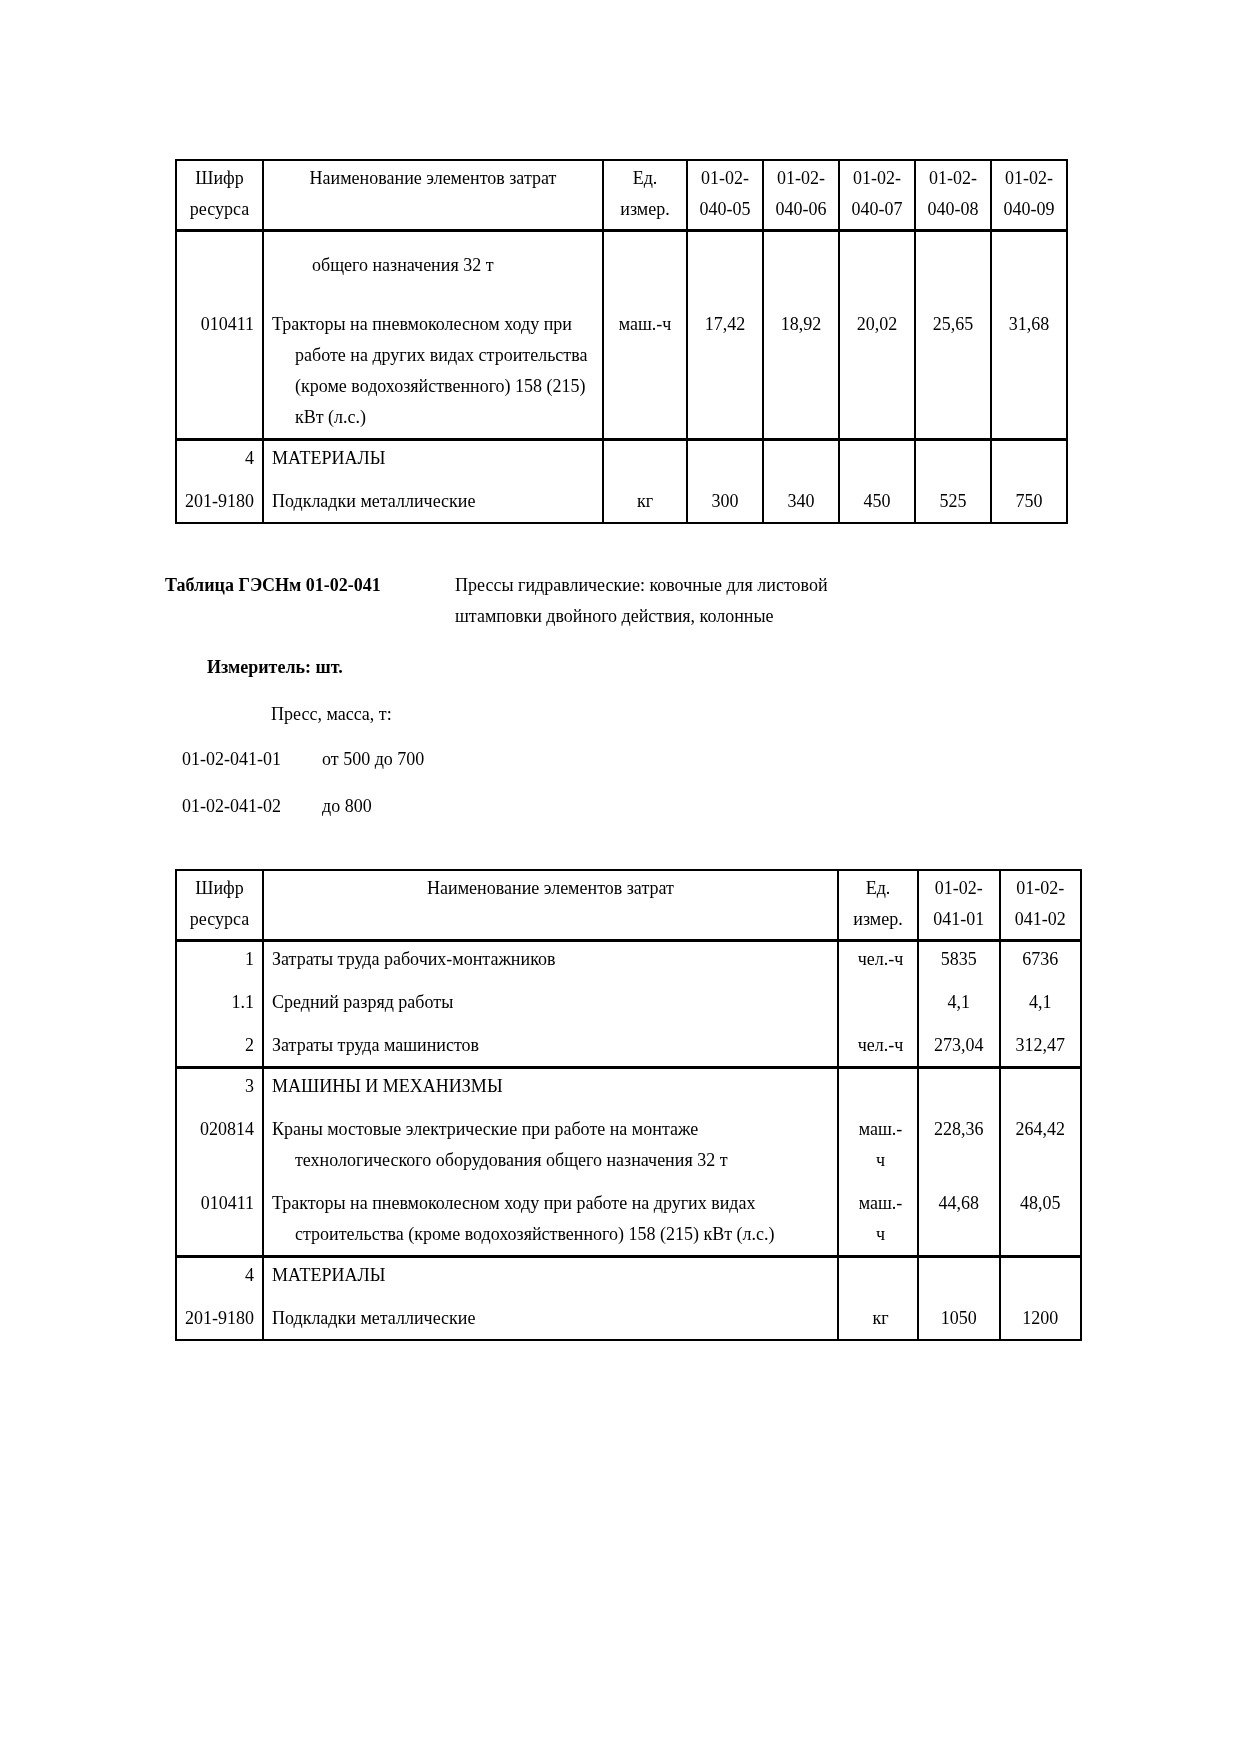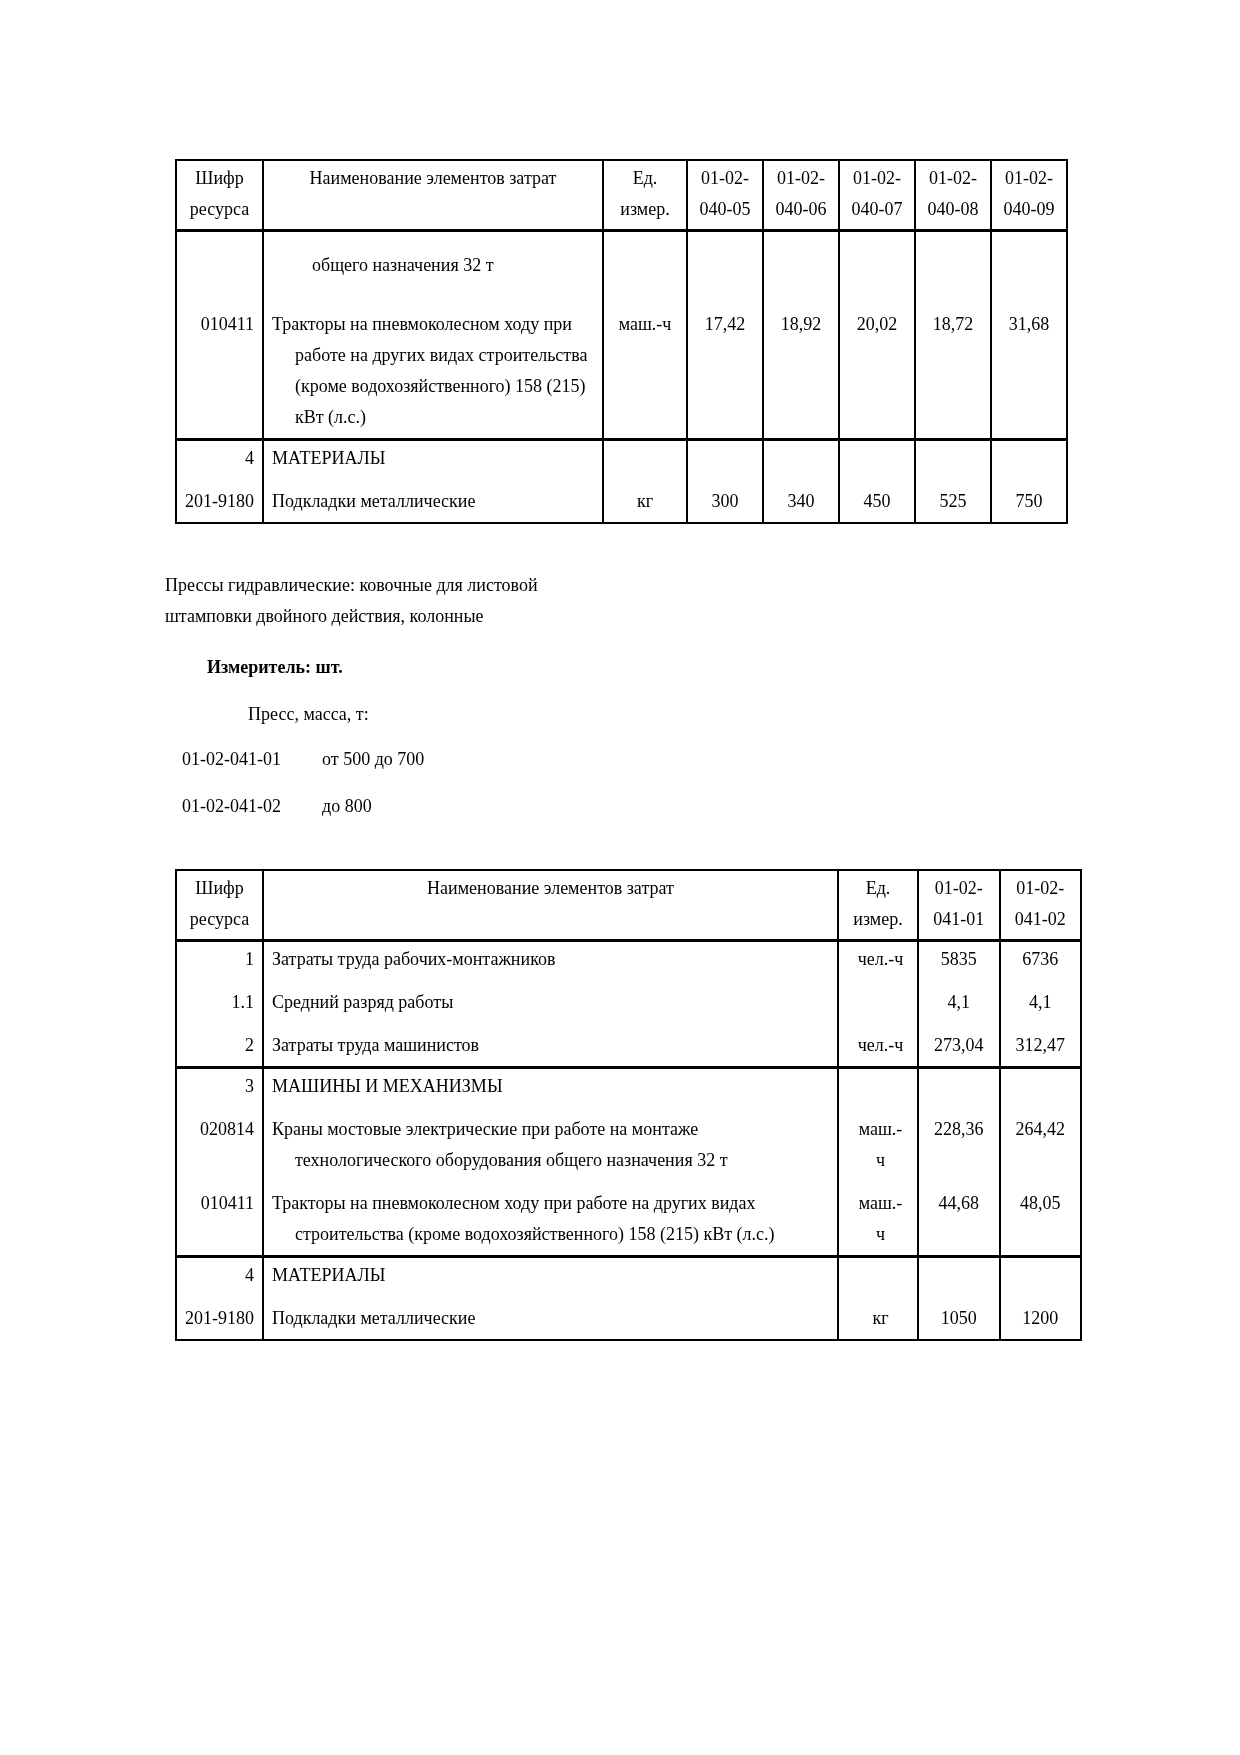--- a/index.html
+++ b/index.html
@@ -44,21 +44,21 @@
 
   .b{font-weight:bold;}
   p.hang{margin:0;padding-left:23px;text-indent:-23px;}
   p.cont{margin:16px;padding-left:24px;}
   p.flat{margin:0;}
 
   .midhead{display:flex;margin-left:-10px;margin-top:46px;}
   .midhead .lbl{width:290px;flex:0 0 290px;font-weight:bold;}
   .midhead .ttl{width:450px;font-weight:normal;}
   .measure{margin:20px 0 0 32px;font-weight:bold;}
-  .listintro{margin:16px 0 0 73px;}
+  .listintro{margin:16px 0 0 96px;}
   .entry{display:flex;margin-top:14px;}
   .entry .ecode{width:140px;flex:0 0 140px;margin-left:7px;}
   .entry2{margin-top:16px;}
   .t2wrap{margin-top:47px;}
 </style>
 </head>
 <body>
 
 <div class="page">
 
@@ -99,21 +99,21 @@
     </tr>
     <tr class="gsub glast">
       <td class="code">010411</td>
       <td>
             <p class="hang">Тракторы на пневмоколесном ходу при работе на других видах строительства (кроме водохозяйственного) 158 (215) кВт (л.с.)</p>
           </td>
       <td class="unit">маш.-ч</td>
       <td class="val">17,42</td>
       <td class="val">18,92</td>
       <td class="val">20,02</td>
-      <td class="val">18,72</td>
+      <td class="val">25,65</td>
       <td class="val">31,68</td>
     </tr>
 
     <tr class="gstart">
       <td class="code b">4</td>
       <td class="b">
             <p class="flat">МАТЕРИАЛЫ</p>
           </td>
       <td class="unit"></td>
       <td class="val"></td>
@@ -131,20 +131,21 @@
       <td class="val">300</td>
       <td class="val">340</td>
       <td class="val">450</td>
       <td class="val">525</td>
       <td class="val">750</td>
     </tr>
   </tbody>
     </table>
 
   <div class="midhead">
+    <div class="lbl">Таблица ГЭСНм 01-02-041</div>
     <div class="ttl">Прессы гидравлические: ковочные для листовой штамповки двойного действия, колонные</div>
   </div>
 
   <div class="measure">Измеритель: шт.</div>
   <div class="listintro">Пресс, масса, т:</div>
 
   <div class="entry">
     <div class="ecode">01-02-041-01</div>
     <div class="edesc">от 500 до 700</div>
   </div>

